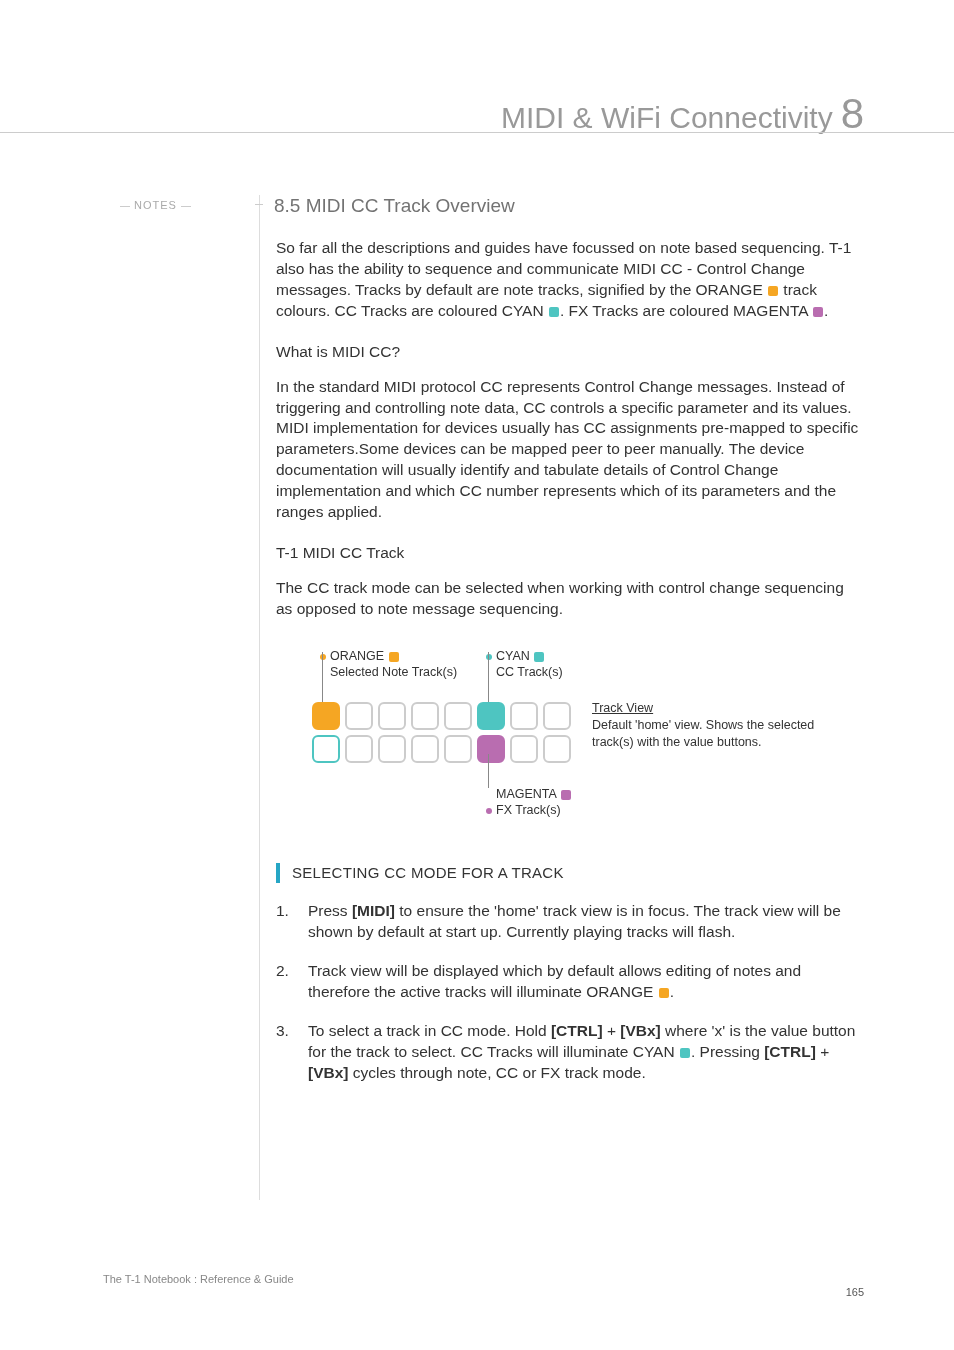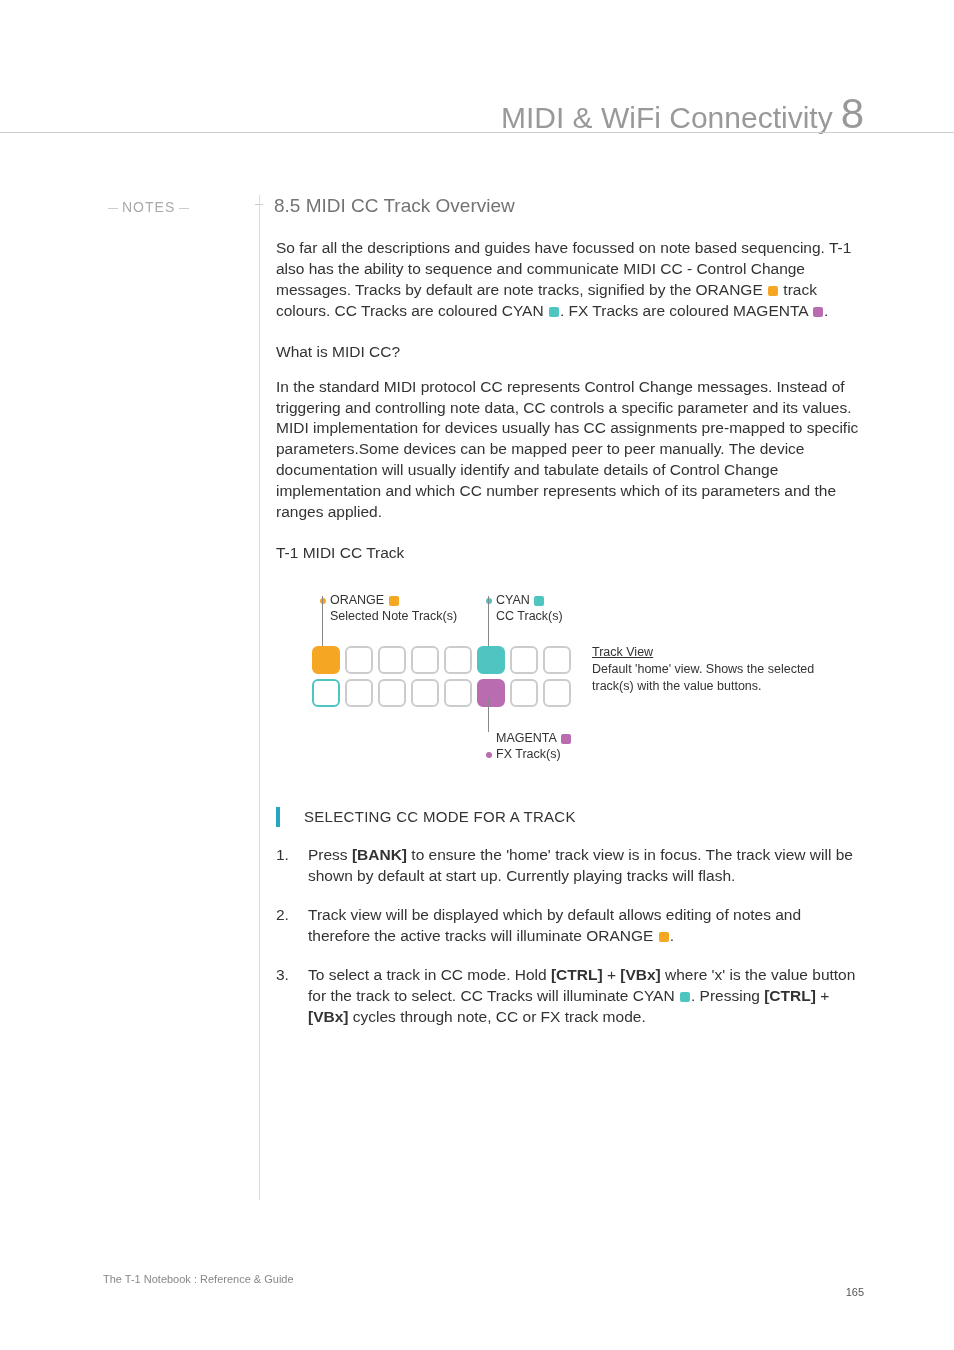--- a/index.html
+++ b/index.html
@@ -33,22 +33,22 @@
     position: absolute;
     top: 132px;
     left: 0;
     right: 0;
     height: 1px;
     background: #ccc;
   }
   .notes-tab {
     position: absolute;
     top: 199px;
-    left: 104px;
-    font-size: 14px;
+    left: 116px;
+    font-size: 11px;
     color: #aaa;
     letter-spacing: 1px;
   }
   .notes-tab::before, .notes-tab::after {
     content: "";
     display: inline-block;
     width: 10px;
     height: 1px;
     background: #ccc;
     vertical-align: middle;
@@ -149,21 +149,21 @@
     left: 316px;
     top: 52px;
     width: 260px;
     font-size: 12.5px;
     line-height: 1.35;
   }
   .side-note .u { text-decoration: underline; }
 
   .proc-head {
     border-left: 4px solid #26a6c5;
-    padding-left: 24px;
+    padding-left: 12px;
     font-size: 15px;
     font-weight: 400;
     letter-spacing: 0.3px;
     margin-top: 35px;
     margin-bottom: 18px;
   }
   .steps { list-style: none; }
   .steps li {
     display: flex;
     gap: 14px;
@@ -209,20 +209,21 @@
 <div class="content">
 
   <p class="para">
     <span>So far all the descriptions and guides have focussed on note based sequencing. T-1 also has the ability to sequence and communicate MIDI CC - Control Change messages. Tracks by default are note tracks, signified by the ORANGE </span><span class="swatch sw-orange"></span><span> track colours. CC Tracks are coloured CYAN </span><span class="swatch sw-cyan"></span><span>. FX Tracks are coloured MAGENTA </span><span class="swatch sw-magenta"></span><span>.</span>
   </p>
 
   <p class="subhead">What is MIDI CC?</p>
   <p class="para">In the standard MIDI protocol CC represents Control Change messages. Instead of triggering and controlling note data, CC controls a specific parameter and its values. MIDI implementation for devices usually has CC assignments pre-mapped to specific parameters.Some devices can be mapped peer to peer manually. The device documentation will usually identify and tabulate details of Control Change implementation and which CC number represents which of its parameters and the ranges applied.</p>
 
   <p class="subhead">T-1 MIDI CC Track</p>
+  <p class="para">The CC track mode can be selected when working with control change sequencing as opposed to note message sequencing.</p>
 
   <div class="diagram">
     <div class="legend-item" style="top:0;left:44px;">
       <span class="legend-dot" style="background:#f5a623;"></span><span>ORANGE</span> <span class="swatch sw-orange"></span><br>
       <span style="margin-left:10px;display:inline-block;text-align:right;">Selected Note Track(s)</span>
     </div>
     <div class="legend-line" style="top:4px;left:46px;height:58px;"></div>
 
     <div class="legend-item" style="top:0;left:210px;">
       <span class="legend-dot" style="background:#4ec5c1;"></span><span>CYAN</span> <span class="swatch sw-cyan"></span><br>
@@ -260,21 +261,21 @@
       <span>Default 'home' view. Shows the selected track(s) with the value buttons.</span>
     </div>
   </div>
 
   <div class="proc-head">SELECTING CC MODE FOR A TRACK</div>
 
   <ol class="steps">
     <li>
       <span class="num">1.</span>
       <span class="txt">
-        <span>Press </span><span class="bold">[BANK]</span><span> to ensure the 'home' track view is in focus. The track view will be shown by default at start up. Currently playing tracks will flash.</span>
+        <span>Press </span><span class="bold">[MIDI]</span><span> to ensure the 'home' track view is in focus. The track view will be shown by default at start up. Currently playing tracks will flash.</span>
       </span>
     </li>
     <li>
       <span class="num">2.</span>
       <span class="txt">
         <span>Track view will be displayed which by default allows editing of notes and therefore the active tracks will illuminate ORANGE </span><span class="swatch sw-orange"></span><span>.</span>
       </span>
     </li>
     <li>
       <span class="num">3.</span>

